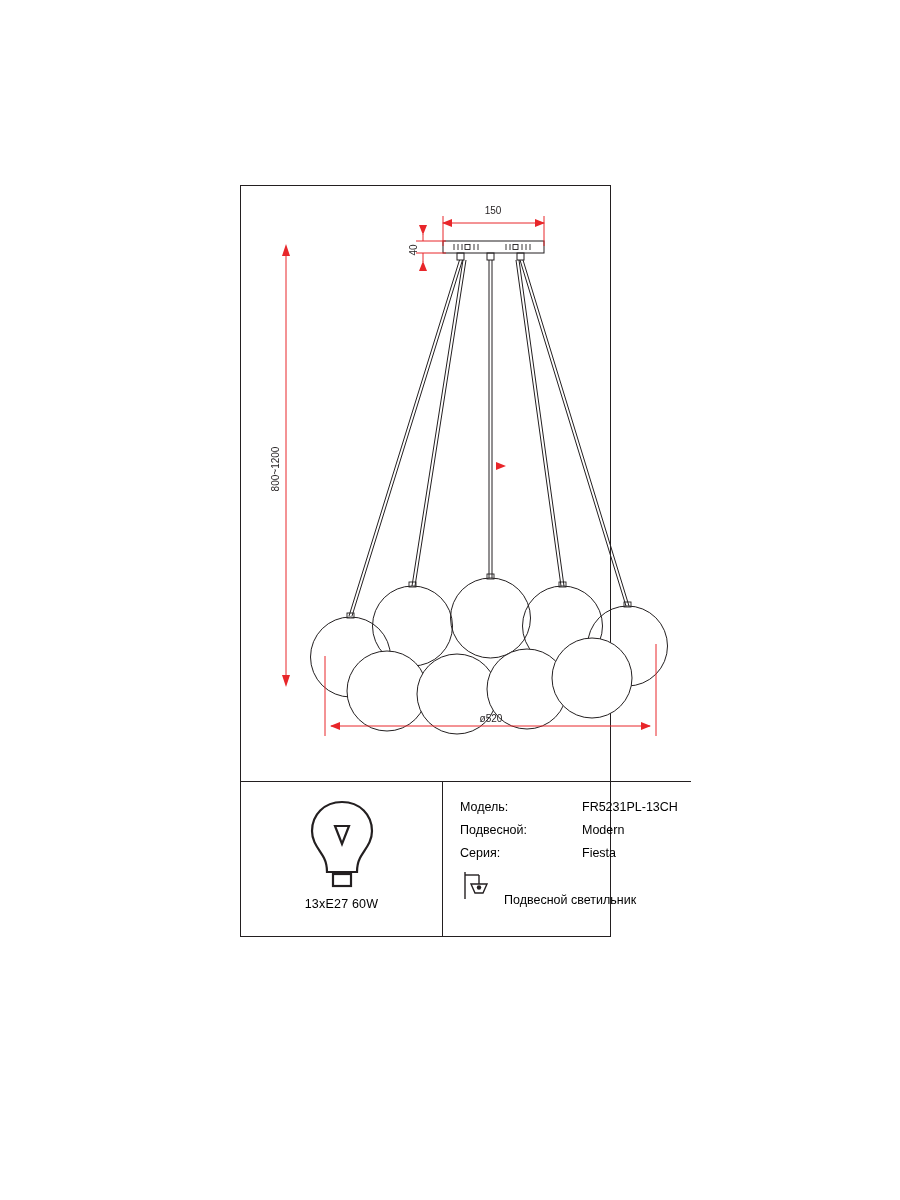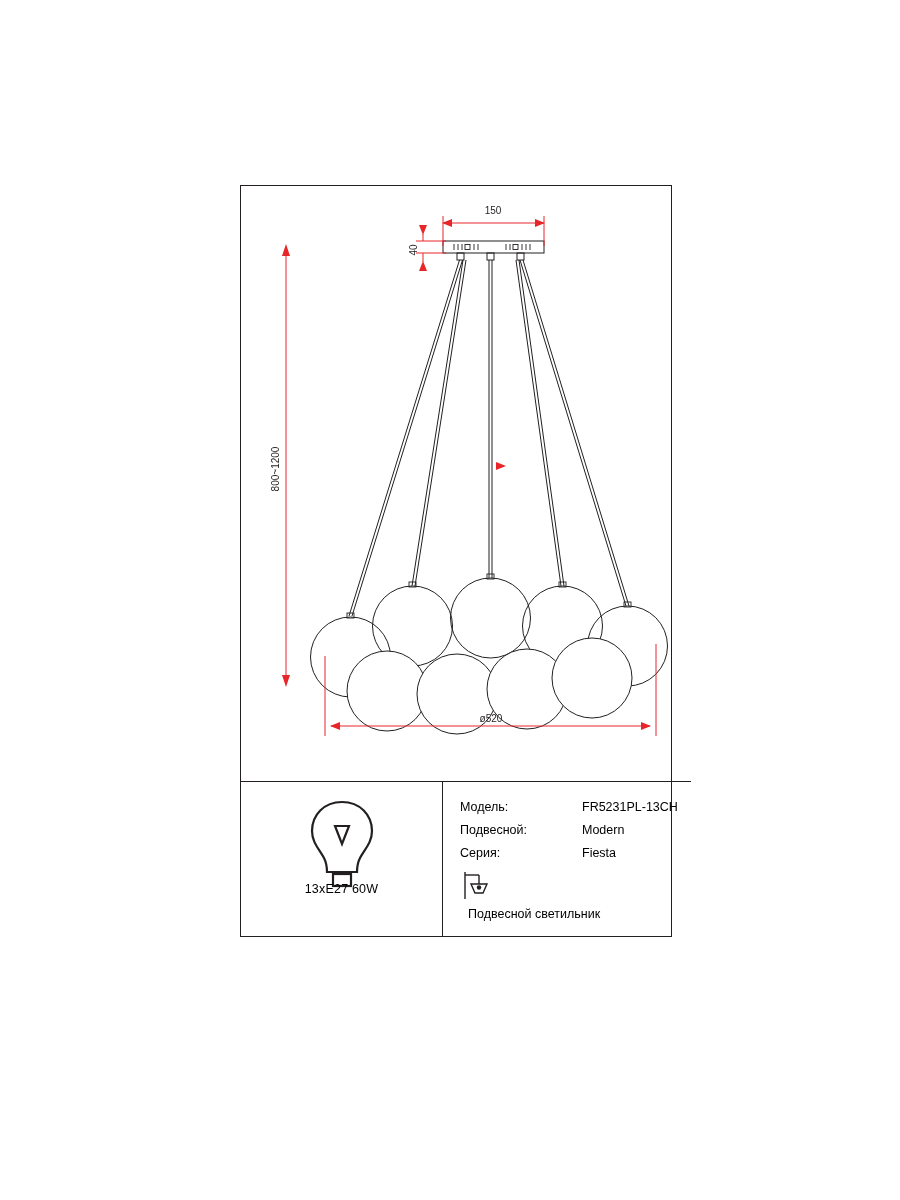--- a/index.html
+++ b/index.html
@@ -13,21 +13,21 @@
     font-family: "Liberation Sans", sans-serif;
     color: #000000;
     position: relative;
     overflow: hidden;
   }
 
   #sheet {
     position: absolute;
     left: 240px;
     top: 185px;
-    width: 432px;
+    width: 371px;
     height: 752px;
     border: 1px solid #231f20;
     box-sizing: border-box;
   }
 
   
   #drawing {
     position: absolute;
     left: 0;
     top: 0;
@@ -55,21 +55,21 @@
   #bulb-icon {
     position: absolute;
     left: 50%;
     top: 14px;
     transform: translateX(-50%);
   }
   #bulb-label {
     position: absolute;
     left: 0;
     right: 0;
-    bottom: 40px;
+    bottom: 25px;
     text-align: center;
     font-size: 12.5px;
     letter-spacing: .2px;
   }
 
   #text-cell {
     flex: 1;
     border-top: 1px solid #231f20;
     box-sizing: border-box;
     position: relative;
@@ -84,23 +84,22 @@
   }
   .spec-key {
     width: 78px;
     flex: none;
   }
   .spec-val { }
   .spec-val.bold { font-weight: normal; }
 
   #type-row {
     display: flex;
-    align-items: flex-start;
+    align-items: flex-end;
     margin-top: 4px;
-    flex-direction: column;
   }
   #pendant-icon {
     width: 34px;
     flex: none;
     margin-left: 2px;
   }
   #type-label {
     font-size: 12.5px;
     margin-left: 8px;
   }

